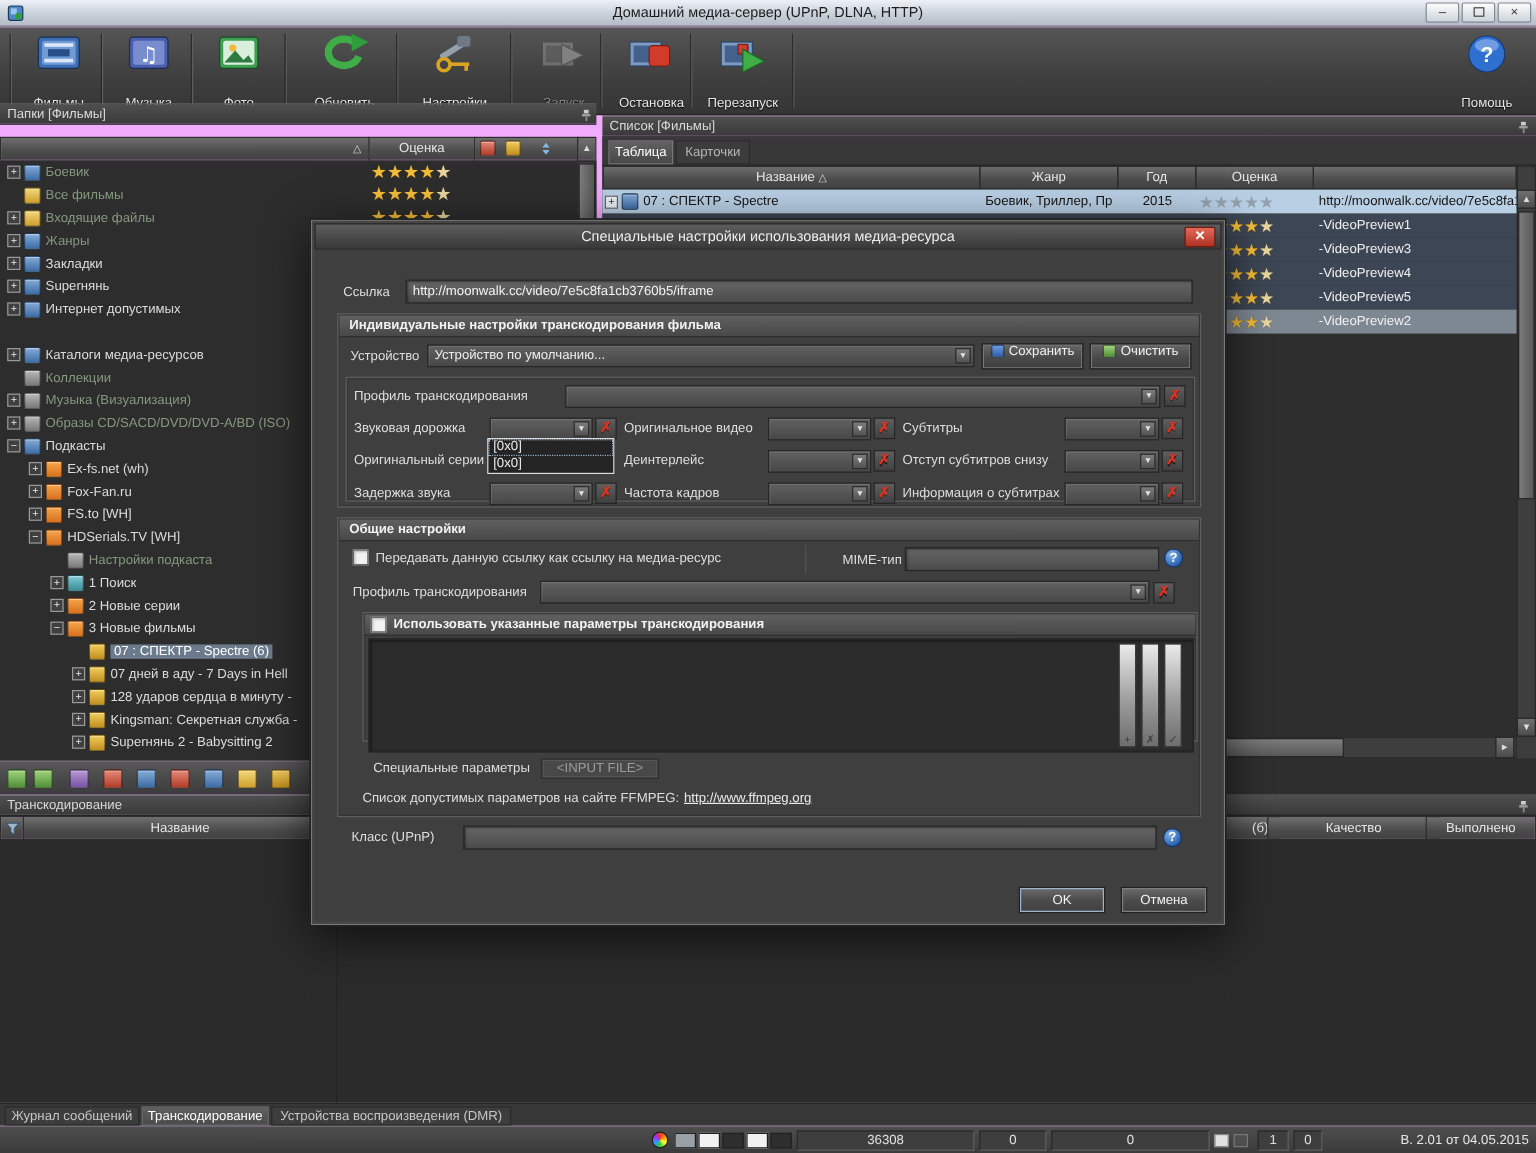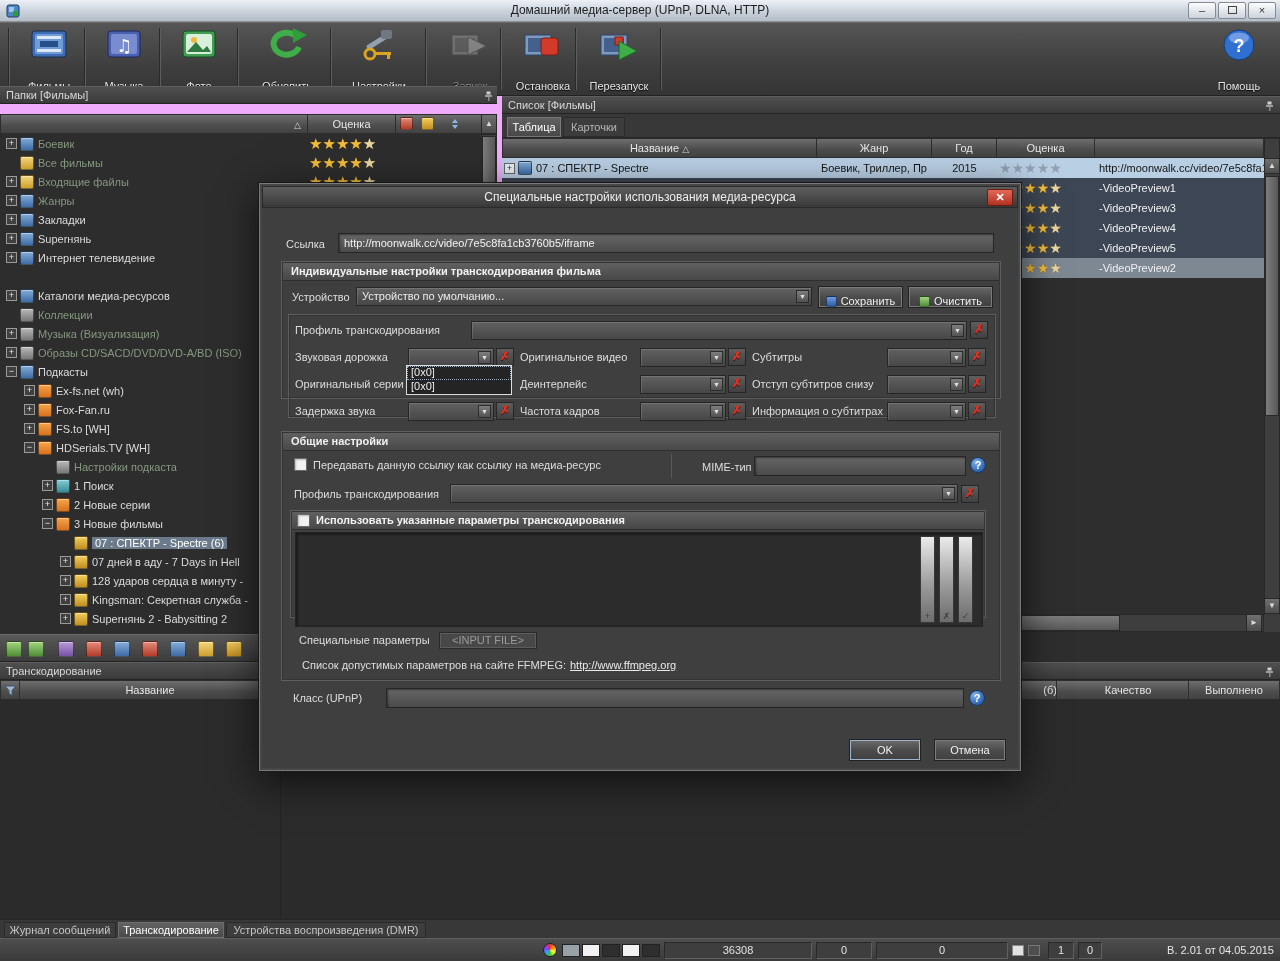--- a/index.html
+++ b/index.html
@@ -91,21 +91,21 @@
 .dlabel{position:absolute;color:#dedede;font-size:11px;line-height:18px;white-space:nowrap}
 .field{position:absolute;background:linear-gradient(#666,#4b4b4b);border:1px solid #262626;box-shadow:inset 1px 1px 2px rgba(0,0,0,.45);color:#f2f2f2;padding:0 5px;line-height:18px;font-size:11px;overflow:hidden;white-space:nowrap}
 .gbox{position:absolute;border:1px solid #5e5e5e;box-shadow:inset 0 0 0 1px #343434}
 .gstrip{position:absolute;left:1px;right:1px;top:1px;height:18px;background:linear-gradient(#606060,#484848);border-bottom:1px solid #2e2e2e;color:#f2f2f2;font-weight:bold;line-height:17px;padding-left:8px;font-size:11px}
 .dd{position:absolute;height:19px;background:linear-gradient(#616161,#474747);border:1px solid #262626;box-shadow:inset 1px 1px 0 rgba(255,255,255,.12)}
 .ddv{position:absolute;left:5px;right:18px;top:0;line-height:17px;font-size:11px;color:#ececec;overflow:hidden;white-space:nowrap}
 .dda{position:absolute;right:2px;top:2px;bottom:2px;width:13px;background:linear-gradient(#7d7d7d,#525252);border:1px solid #2c2c2c;color:#e2e2e2;font-size:7px;text-align:center;line-height:12px}
 .xbtn{position:absolute;width:18px;height:18px;background:linear-gradient(#5e5e5e,#404040);border:1px solid #262626;color:#e03222;font-weight:bold;font-size:12px;text-align:center;line-height:15px;text-shadow:0 1px 0 #1a1a1a}
 .qi{position:absolute;width:16px;height:16px;border-radius:50%;background:radial-gradient(circle at 35% 30%,#82b2e8,#2c61ae 72%);border:1px solid #16396a;color:#fff;font-weight:bold;font-size:11px;text-align:center;line-height:14px}
 .cb{position:absolute;width:13px;height:13px;background:#f2f2f2;border:1px solid #6a6a6a;box-shadow:inset 1px 1px 2px #b8b8b8}
-.dbtn{position:absolute;height:22px;background:linear-gradient(#676767,#4a4a4a 55%,#3f3f3f);border:1px solid #222;box-shadow:inset 0 0 0 1px #7a7a7a;color:#f0f0f0;font-size:11px;display:flex;align-items:flex-end;justify-content:center;gap:4px}
+.dbtn{position:absolute;height:22px;background:linear-gradient(#676767,#4a4a4a 55%,#3f3f3f);border:1px solid #222;box-shadow:inset 0 0 0 1px #7a7a7a;color:#f0f0f0;font-size:11px;display:flex;align-items:flex-start;justify-content:center;gap:4px}
 .pbtn{position:absolute;width:72px;height:22px;background:linear-gradient(#6b6b6b,#4c4c4c 50%,#404040);border:1px solid #212121;box-shadow:inset 0 0 0 1px #7e7e7e;color:#f2f2f2;text-align:center;line-height:20px;font-size:11px}
 .pbtn.default{box-shadow:inset 0 0 0 1px #9db4cc}
 .bicn{width:11px;height:11px;border-radius:2px;border:1px solid rgba(0,0,0,.5)}
 .popup{position:absolute;left:147px;top:182px;width:106px;background:#242424;border:1px solid #dcdcdc;z-index:60}
 .popup .opt{height:14px;line-height:13px;padding:0 4px;color:#ececec;font-size:11px;white-space:nowrap}
 .popup .opt.cur{outline:1px dotted #9ab0c4;outline-offset:-1px}
 .vbar{position:absolute;width:15px;height:87px;background:linear-gradient(#ebebeb,#9d9d9d 55%,#6d6d6d);border:1px solid #383838;text-align:center}
 .vbar span{position:absolute;bottom:0;left:0;right:0;color:#3d3d3d;font-size:9px;line-height:12px}
 .ifbtn{position:absolute;background:#484848;border:1px solid #2a2a2a;box-shadow:inset 0 0 0 1px #5c5c5c;color:#9c9c9c;font-size:11px;text-align:center;line-height:15px}
 .linktxt{position:absolute;color:#eaeaea;font-size:11px;text-decoration:underline;white-space:nowrap}
@@ -269,21 +269,21 @@
         <span>Закладки</span>
       </div>
     <div class="trow" style="top:95px;padding-left:6px">
         <span class="exp">+</span>
         <span class="ti ti-blue"></span>
         <span>Superнянь</span>
       </div>
     <div class="trow" style="top:114px;padding-left:6px">
         <span class="exp">+</span>
         <span class="ti ti-blue"></span>
-        <span>Интернет телевидение</span>
+        <span>Интернет допустимых</span>
       </div>
     <div class="trow" style="top:152px;padding-left:6px">
         <span class="exp">+</span>
         <span class="ti ti-blue"></span>
         <span>Каталоги медиа-ресурсов</span>
       </div>
     <div class="trow dim" style="top:171px;padding-left:6px">
         <span class="exp-sp"></span>
         <span class="ti ti-gray"></span>
         <span>Коллекции</span>
@@ -519,21 +519,21 @@
 
   <div class="dlg">
     <div class="dlg-title">
       <span>Специальные настройки использования медиа-ресурса</span>
       <span class="dlg-close">✕</span>
     </div>
 
     <span class="dlabel" style="left:27px;top:52px">Ссылка</span>
     <div class="field" style="left:79px;top:50px;width:656px;height:20px">http://moonwalk.cc/video/7e5c8fa1cb3760b5/iframe</div>
 
-    <div class="gbox" style="left:22px;top:78px;width:720px;height:138px">
+    <div class="gbox" style="left:22px;top:78px;width:720px;height:162px">
       <div class="gstrip">Индивидуальные настройки транскодирования фильма</div>
       <span class="dlabel" style="left:10px;top:26px">Устройство</span>
       <div class="dd" style="left:74px;top:25px;width:456px">
           <span class="ddv">Устройство по умолчанию...</span>
           <span class="dda">▼</span>
         </div>
       <div class="dbtn" style="left:536px;top:24px;width:85px">
           <span class="bicn" style="background:linear-gradient(#6f9ce0,#2d5ea8)"></span>
           <span>Сохранить</span>
         </div>
@@ -611,21 +611,21 @@
       <span class="dlabel" style="left:420px;top:26px">MIME-тип</span>
       <div class="field" style="left:472px;top:24px;width:212px;height:20px"></div>
       <span class="qi" style="left:688px;top:25px">?</span>
 
       <span class="dlabel" style="left:12px;top:53px">Профиль транскодирования</span>
       <div class="dd" style="left:168px;top:52px;width:508px">
           <span class="dda">▼</span>
         </div>
       <div class="xbtn" style="left:679px;top:53px">✗</div>
 
-      <div class="gbox" style="left:8px;top:78px;width:696px;height:108px">
+      <div class="gbox" style="left:20px;top:78px;width:696px;height:108px">
         <div class="gstrip" style="padding-left:24px">
           <span>Использовать указанные параметры транскодирования</span>
         </div>
         <span class="cb" style="left:6px;top:3px"></span>
         <div class="abs" style="left:4px;top:21px;width:688px;height:95px;background:#2c2c2c;border:1px solid #242424;box-shadow:inset 1px 1px 3px rgba(0,0,0,.6)">
           <span class="vbar" style="left:624px;top:3px">
               <span>+</span>
             </span>
           <span class="vbar" style="left:643px;top:3px">
               <span>✗</span>

